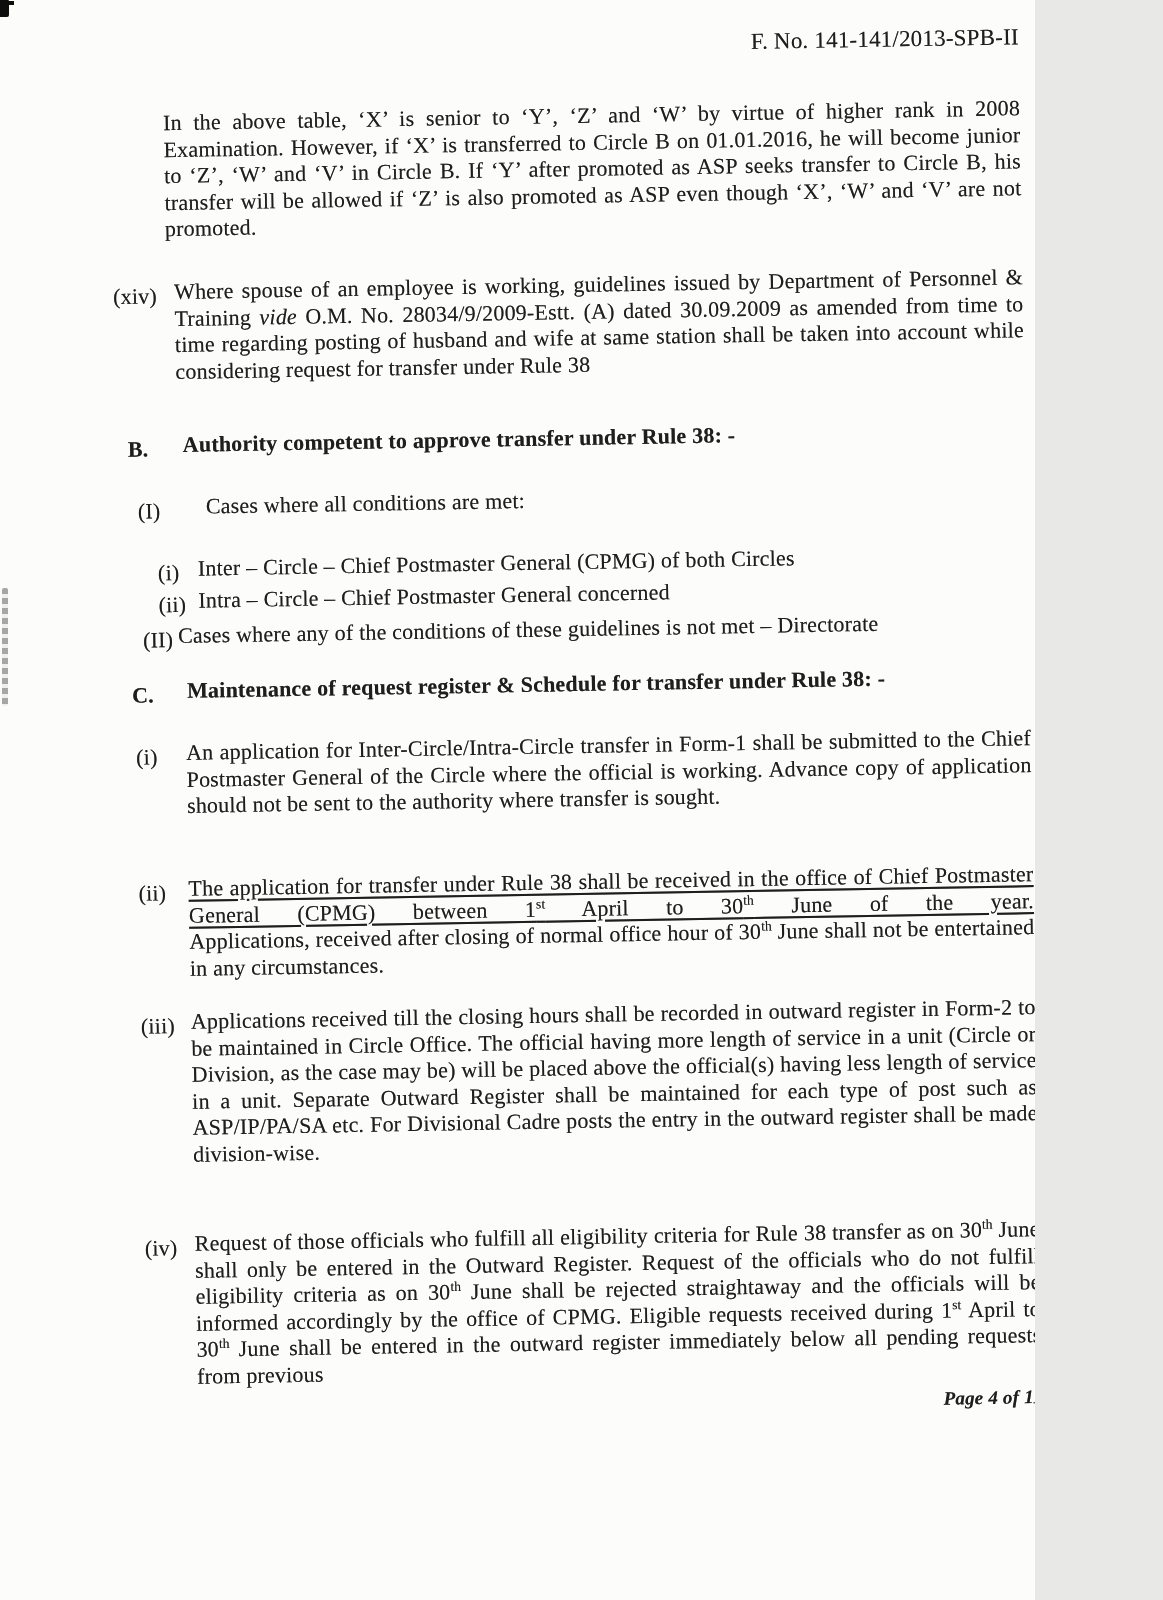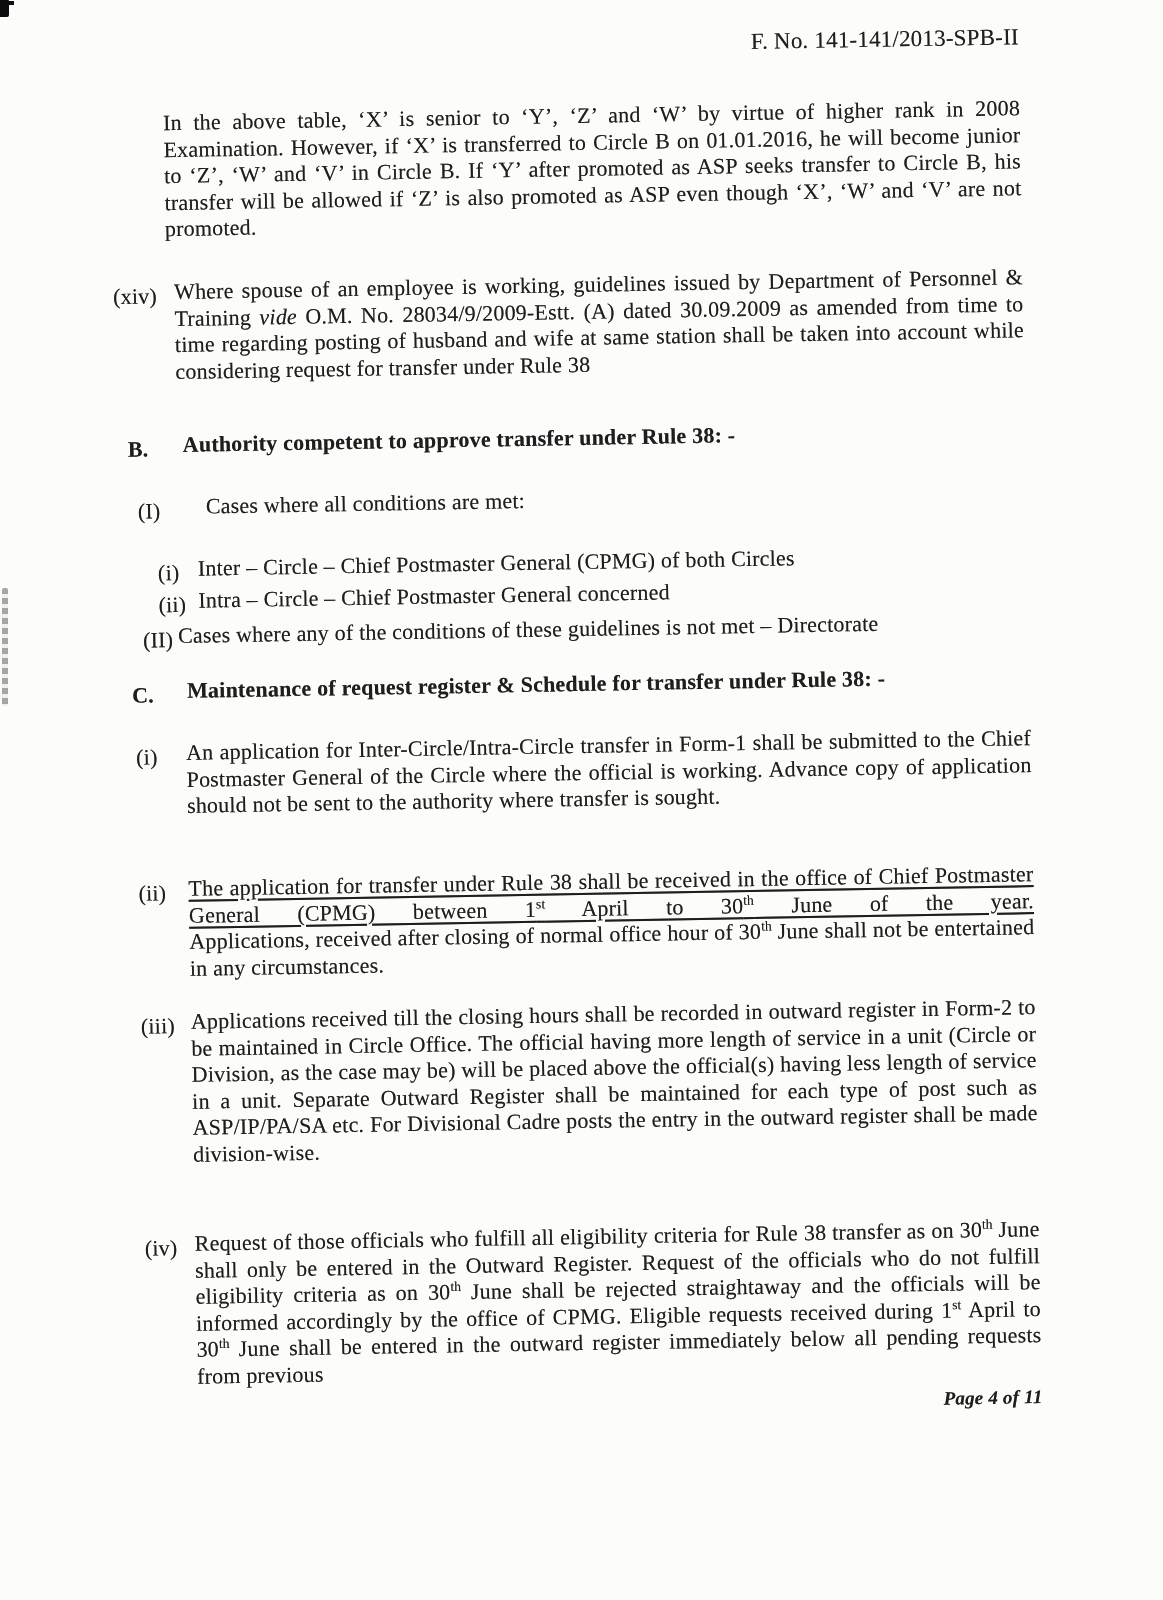--- a/index.html
+++ b/index.html
@@ -1,18 +1,18 @@
 <!DOCTYPE html>
 <html><head>
 <meta charset="utf-8">
 <style>
   html, body { margin: 0; padding: 0; background: #e8e8e6; }
   .page {
     position: relative;
-    width: 1163px;
+    width: 1035px;
     height: 1600px;
     background: #fcfcfa;
     overflow: hidden;
     font-family: "Liberation Serif", "DejaVu Serif", serif;
     color: #1e1e1e;
   }
   .content {
     position: absolute;
     left: 0; top: 0;
     width: 1163px; height: 1600px;

